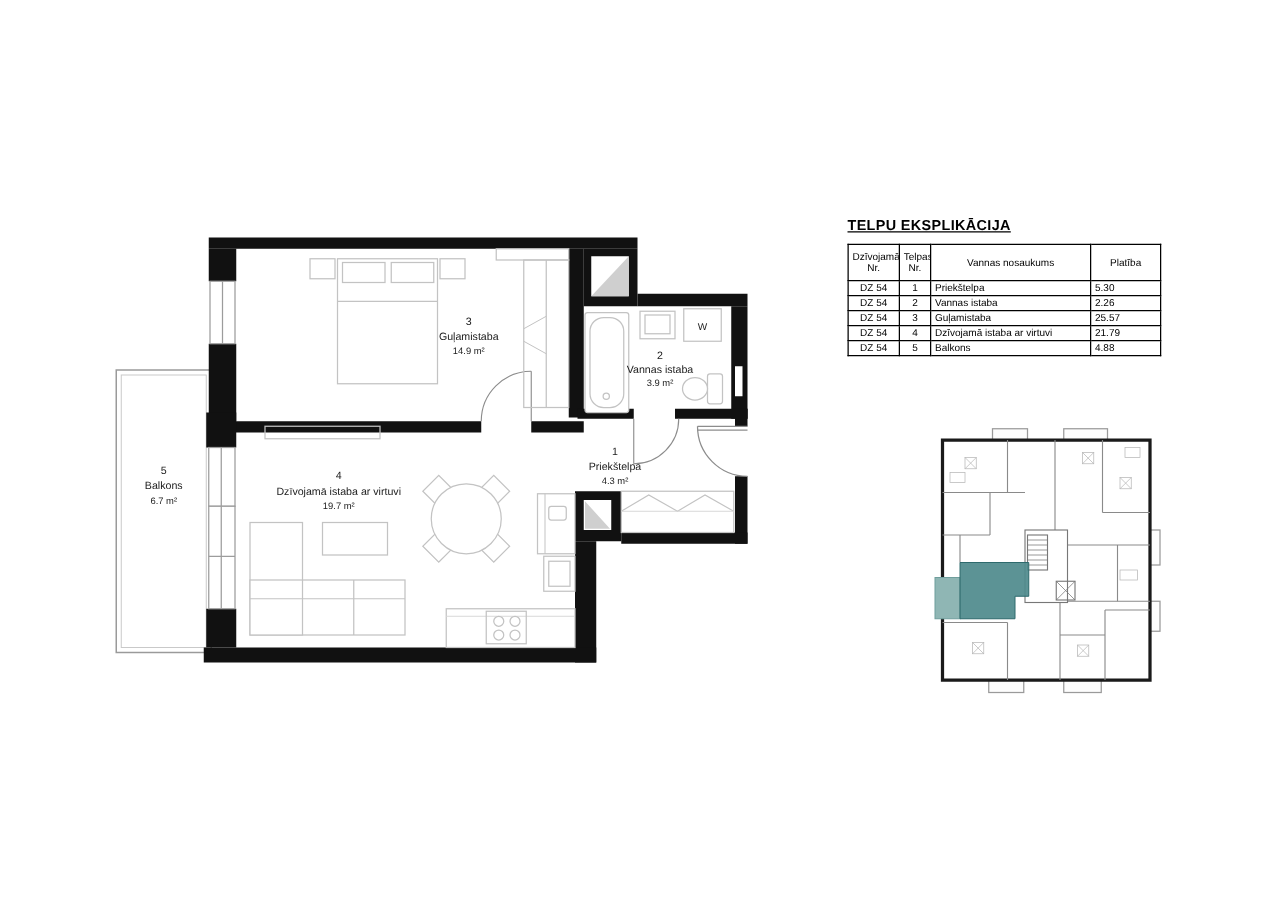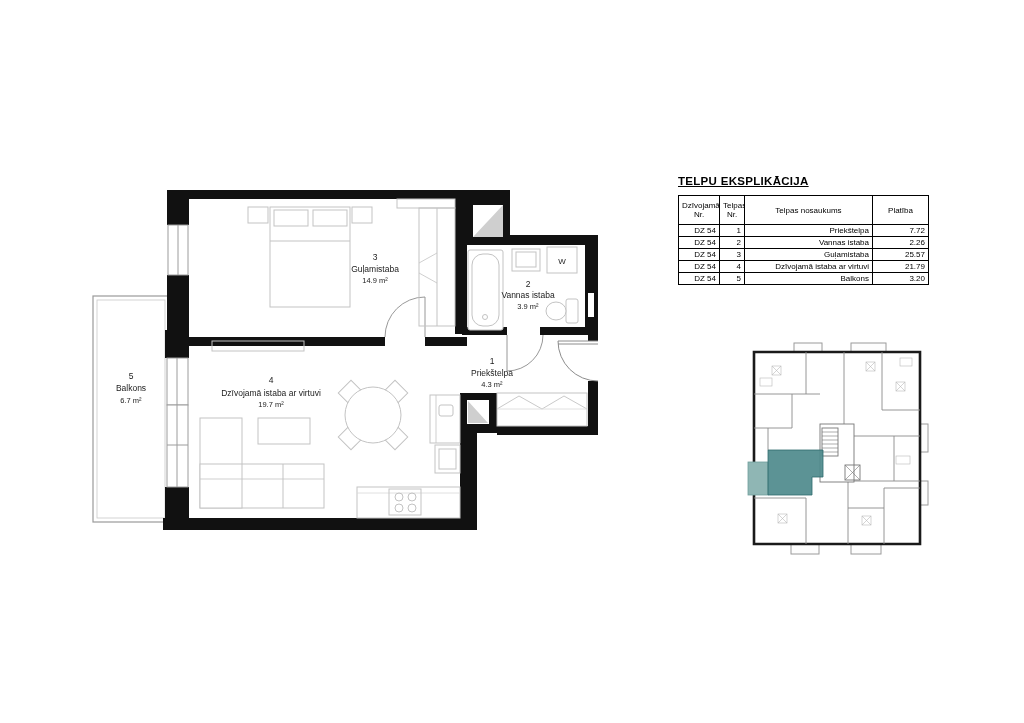--- a/index.html
+++ b/index.html
@@ -7,21 +7,21 @@
         font-family:"Liberation Sans",sans-serif;color:#1b1b1b;}
   
   #plan-wrap{position:absolute;left:85px;top:183px;width:530px;height:352px;}
   #overview-wrap{position:absolute;left:744px;top:338px;width:186px;height:220px;}
   
   #explication{position:absolute;left:678px;top:175px;width:256px;}
   #explication h1{margin:0 0 8px 0;font-size:11.5px;font-weight:bold;
                   text-decoration:underline;letter-spacing:.3px;color:#000;}
   #explication table{border-collapse:collapse;table-layout:fixed;width:250px;
                      font-size:8px;color:#000;}
-  #explication th,#explication td{border:1px solid #000;padding:1px 3px;overflow:hidden;text-align:right;}
+  #explication th,#explication td{border:1px solid #000;padding:1px 3px;overflow:hidden;}
   #explication th{font-weight:normal;text-align:center;white-space:pre-line;height:26px;vertical-align:middle;}
   #explication td{height:9px;vertical-align:middle;}
   td.c-dz,td.c-nr{text-align:center;}
   td.c-name,td.c-area{text-align:left;}
   tr.total td{font-weight:bold;}
   svg text{font-family:"Liberation Sans",sans-serif;fill:#1b1b1b;}
   .room-nr,.room-name{font-size:8.5px;}
   .room-area{font-size:7.5px;}
   .fixt{stroke:#c3c3c3;fill:#fff;stroke-width:1;}
   .fixtn{stroke:#c3c3c3;fill:none;stroke-width:1;}
@@ -206,28 +206,28 @@
           <col style="width:25px">
           <col style="width:128px">
           <col style="width:56px">
         </colgroup>
       <tbody>
           <tr>
         <th>Dzīvojamā
 Nr.</th>
         <th>Telpas
 Nr.</th>
-        <th>Telpas nosaukums</th>
+        <th>Vannas nosaukums</th>
         <th>Platība</th>
       </tr>
       <tr>
         <td class="c-dz">DZ 54</td>
         <td class="c-nr">1</td>
         <td class="c-name">Priekštelpa</td>
-        <td class="c-area">7.72</td>
+        <td class="c-area">5.30</td>
       </tr>
       <tr>
         <td class="c-dz">DZ 54</td>
         <td class="c-nr">2</td>
         <td class="c-name">Vannas istaba</td>
         <td class="c-area">2.26</td>
       </tr>
       <tr>
         <td class="c-dz">DZ 54</td>
         <td class="c-nr">3</td>
@@ -237,21 +237,21 @@
       <tr>
         <td class="c-dz">DZ 54</td>
         <td class="c-nr">4</td>
         <td class="c-name">Dzīvojamā istaba ar virtuvi</td>
         <td class="c-area">21.79</td>
       </tr>
       <tr>
         <td class="c-dz">DZ 54</td>
         <td class="c-nr">5</td>
         <td class="c-name">Balkons</td>
-        <td class="c-area">3.20</td>
+        <td class="c-area">4.88</td>
       </tr>
     </tbody>
       </table>
   </div>
 
   <div id="overview-wrap">
     <svg width="186" height="220" viewBox="0 0 186 220">
 
       <g fill="#fdfdfd" stroke="#9a9a9a" stroke-width="1">
         <rect x="50" y="5" width="28" height="10"></rect>

